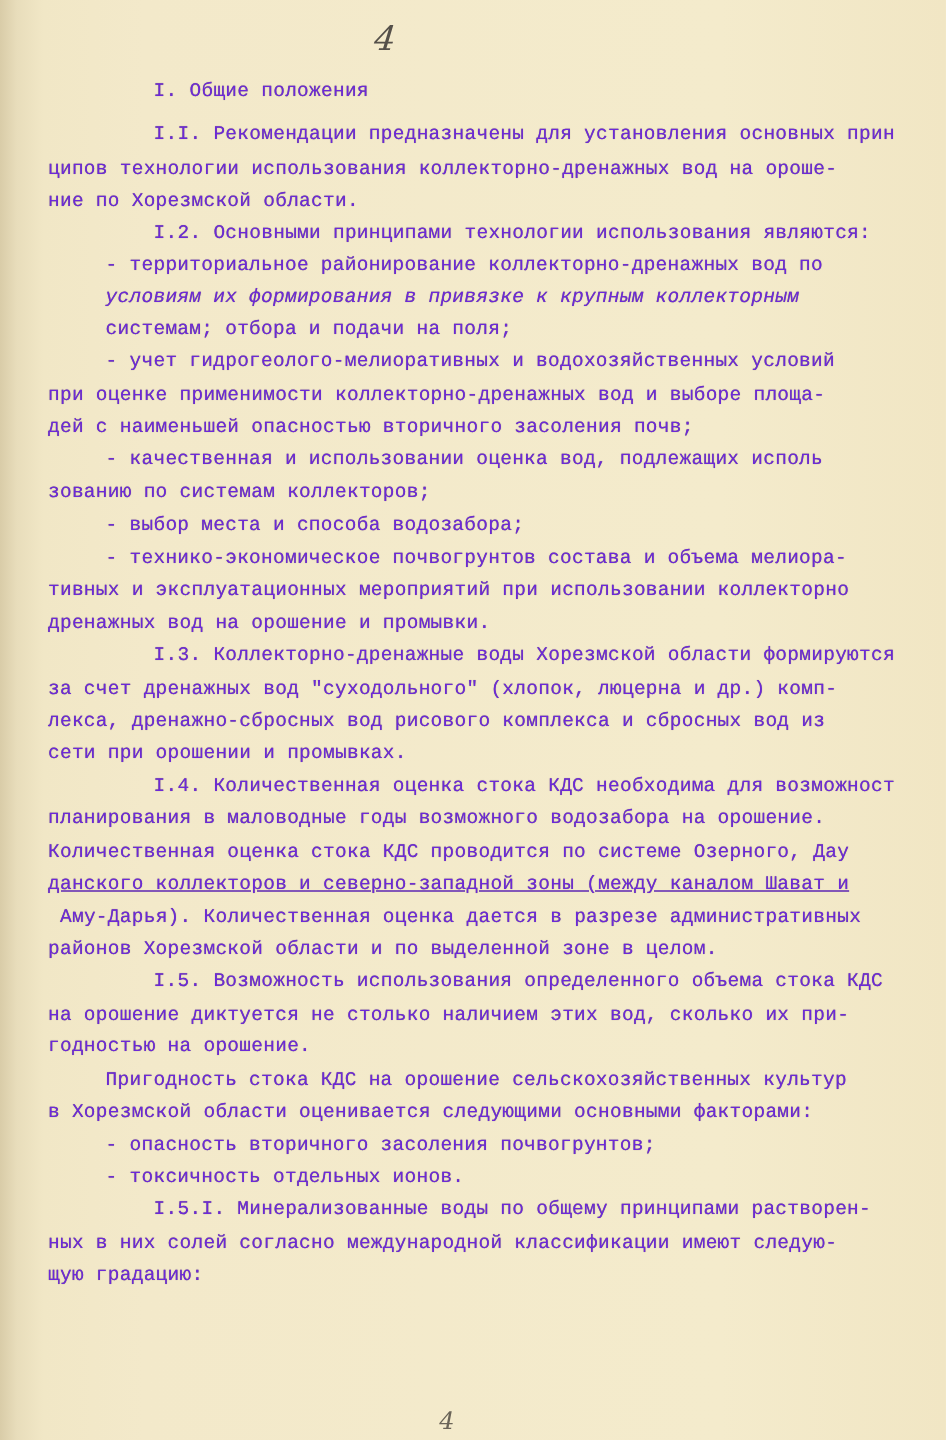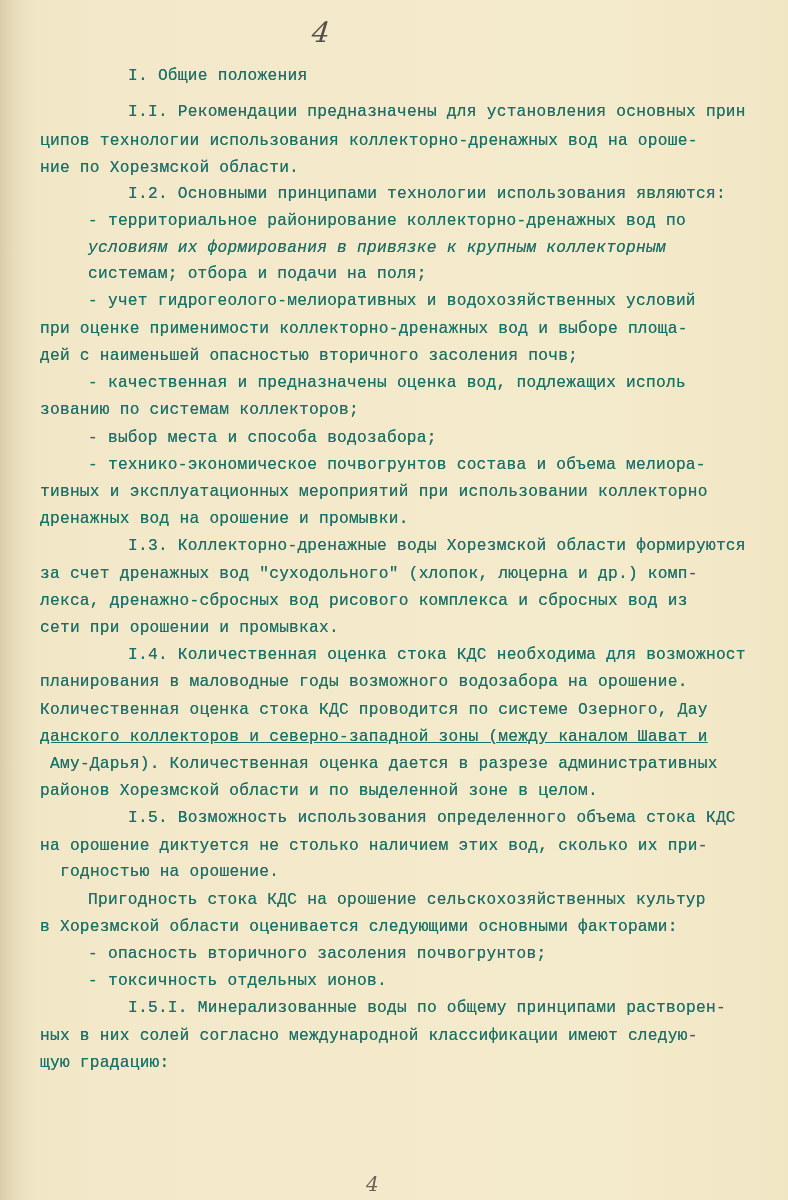--- a/index.html
+++ b/index.html
@@ -41,21 +41,21 @@
       font-style: italic;
       font-size: 20px;
       color: #6a6458;
     }
     .line {
       position: absolute;
       white-space: pre;
       font-size: 16.2px;
       letter-spacing: 0.25px;
       line-height: 20px;
-      color: #0f766e;
+      color: #6d28d9;
       text-shadow: 0 0 0.6px rgba(60,55,45,0.7);
     }
     .heading {
       font-size: 16.2px;
     }
   </style>
 </head>
 <body>
 
 <div class="page">
@@ -66,39 +66,39 @@
       <div class="line" style="left: 128px; top: 102px;">I.I. Рекомендации предназначены для установления основных прин</div>
       <div class="line" style="left: 40px; top: 131px;">ципов технологии использования коллекторно-дренажных вод на ороше-</div>
       <div class="line" style="left: 40px; top: 158px;">ние по Хорезмской области.</div>
       <div class="line" style="left: 128px; top: 184px;">I.2. Основными принципами технологии использования являются:</div>
       <div class="line" style="left: 88px; top: 211px;">- территориальное районирование коллекторно-дренажных вод по</div>
       <div class="line" style="left: 88px; top: 238px; font-style: italic;">условиям их формирования в привязке к крупным коллекторным</div>
       <div class="line" style="left: 88px; top: 264px;">системам; отбора и подачи на поля;</div>
       <div class="line" style="left: 88px; top: 291px;">- учет гидрогеолого-мелиоративных и водохозяйственных условий</div>
       <div class="line" style="left: 40px; top: 319px;">при оценке применимости коллекторно-дренажных вод и выборе площа-</div>
       <div class="line" style="left: 40px; top: 346px;">дей с наименьшей опасностью вторичного засоления почв;</div>
-      <div class="line" style="left: 88px; top: 373px;">- качественная и предназначены оценка вод, подлежащих исполь</div>
+      <div class="line" style="left: 88px; top: 373px;">- качественная и использовании оценка вод, подлежащих исполь</div>
       <div class="line" style="left: 40px; top: 400px;">зованию по системам коллекторов;</div>
       <div class="line" style="left: 88px; top: 428px;">- выбор места и способа водозабора;</div>
       <div class="line" style="left: 88px; top: 455px;">- технико-экономическое почвогрунтов состава и объема мелиора-</div>
       <div class="line" style="left: 40px; top: 482px;">тивных и эксплуатационных мероприятий при использовании коллекторно</div>
       <div class="line" style="left: 40px; top: 509px;">дренажных вод на орошение и промывки.</div>
       <div class="line" style="left: 128px; top: 536px;">I.3. Коллекторно-дренажные воды Хорезмской области формируются</div>
       <div class="line" style="left: 40px; top: 564px;">за счет дренажных вод "суходольного" (хлопок, люцерна и др.) комп-</div>
       <div class="line" style="left: 40px; top: 591px;">лекса, дренажно-сбросных вод рисового комплекса и сбросных вод из</div>
       <div class="line" style="left: 40px; top: 618px;">сети при орошении и промывках.</div>
       <div class="line" style="left: 128px; top: 645px;">I.4. Количественная оценка стока КДС необходима для возможност</div>
       <div class="line" style="left: 40px; top: 672px;">планирования в маловодные годы возможного водозабора на орошение.</div>
       <div class="line" style="left: 40px; top: 700px;">Количественная оценка стока КДС проводится по системе Озерного, Дау</div>
       <div class="line" style="left: 40px; top: 727px; text-decoration: underline;">данского коллекторов и северно-западной зоны (между каналом Шават и</div>
       <div class="line" style="left: 40px; top: 754px; margin-left: 10px;">Аму-Дарья). Количественная оценка дается в разрезе административных</div>
       <div class="line" style="left: 40px; top: 781px;">районов Хорезмской области и по выделенной зоне в целом.</div>
       <div class="line" style="left: 128px; top: 808px;">I.5. Возможность использования определенного объема стока КДС</div>
       <div class="line" style="left: 40px; top: 836px;">на орошение диктуется не столько наличием этих вод, сколько их при-</div>
-      <div class="line" style="left: 40px; top: 862px; margin-left: 20px;">годностью на орошение.</div>
+      <div class="line" style="left: 40px; top: 862px;">годностью на орошение.</div>
       <div class="line" style="left: 88px; top: 890px;">Пригодность стока КДС на орошение сельскохозяйственных культур</div>
       <div class="line" style="left: 40px; top: 917px;">в Хорезмской области оценивается следующими основными факторами:</div>
       <div class="line" style="left: 88px; top: 944px;">- опасность вторичного засоления почвогрунтов;</div>
       <div class="line" style="left: 88px; top: 971px;">- токсичность отдельных ионов.</div>
       <div class="line" style="left: 128px; top: 998px;">I.5.I. Минерализованные воды по общему принципами растворен-</div>
       <div class="line" style="left: 40px; top: 1026px;">ных в них солей согласно международной классификации имеют следую-</div>
       <div class="line" style="left: 40px; top: 1053px;">щую градацию:</div>
     </div>
 
   <div class="page-number-bottom">4</div>

